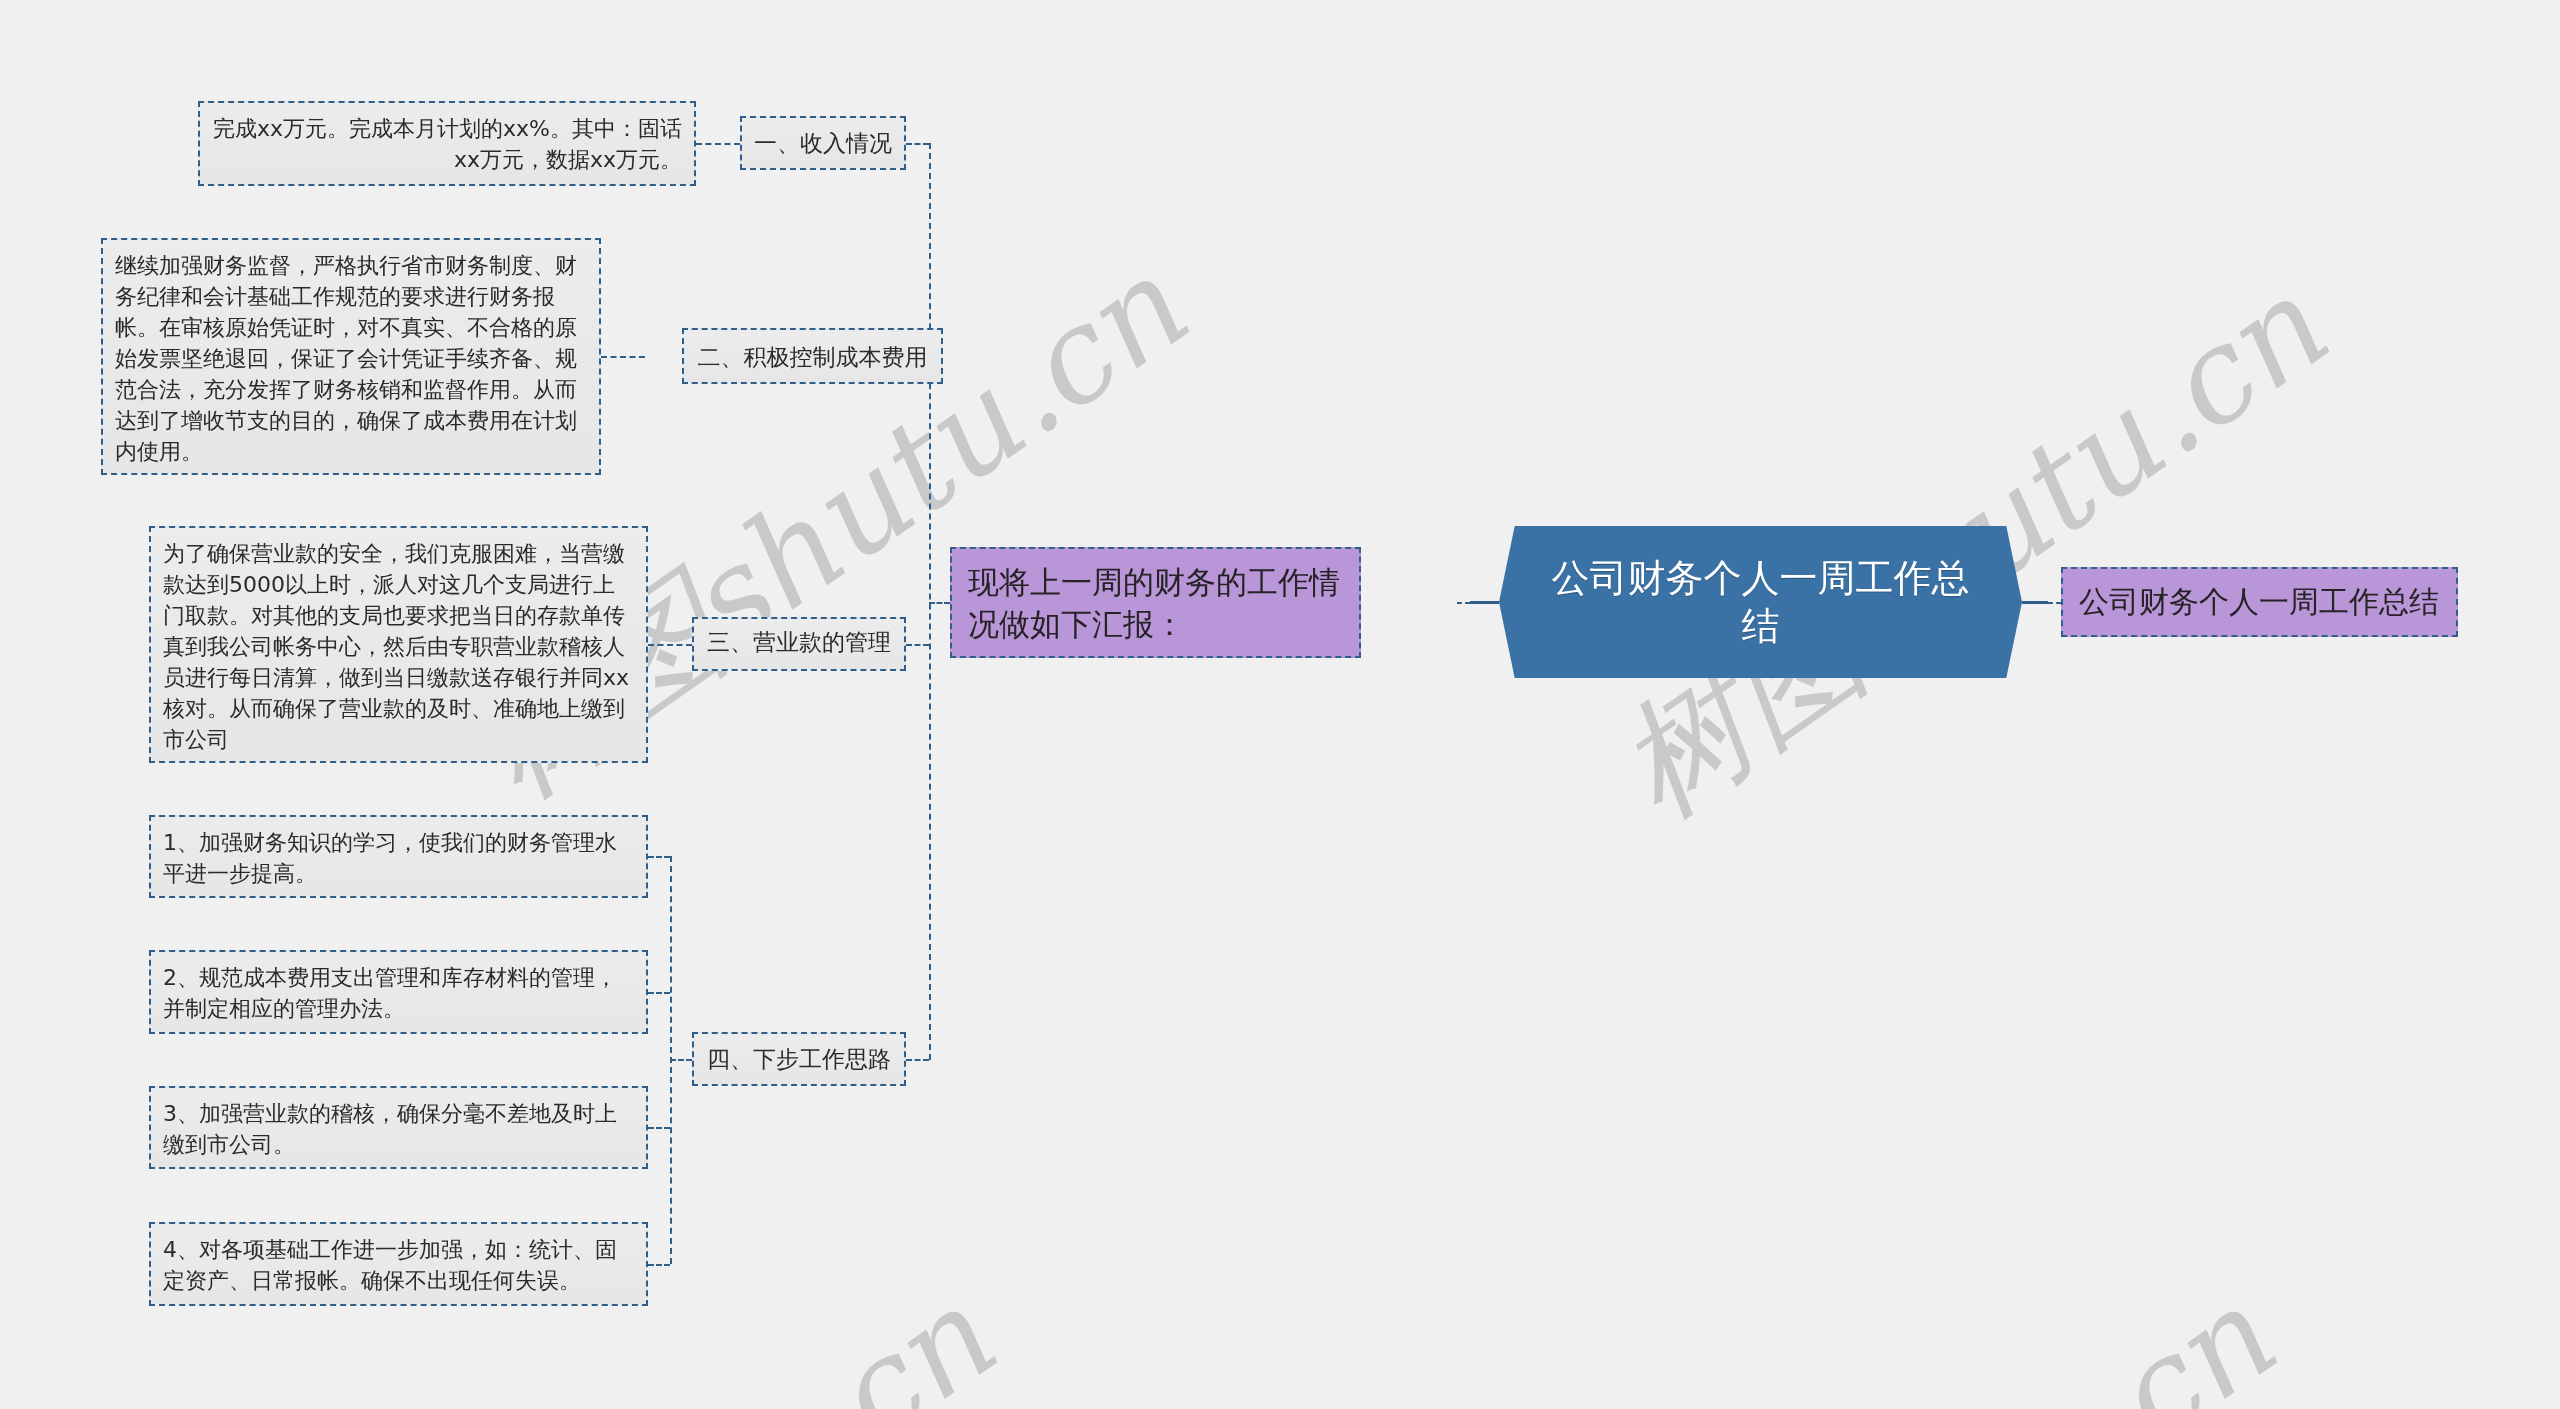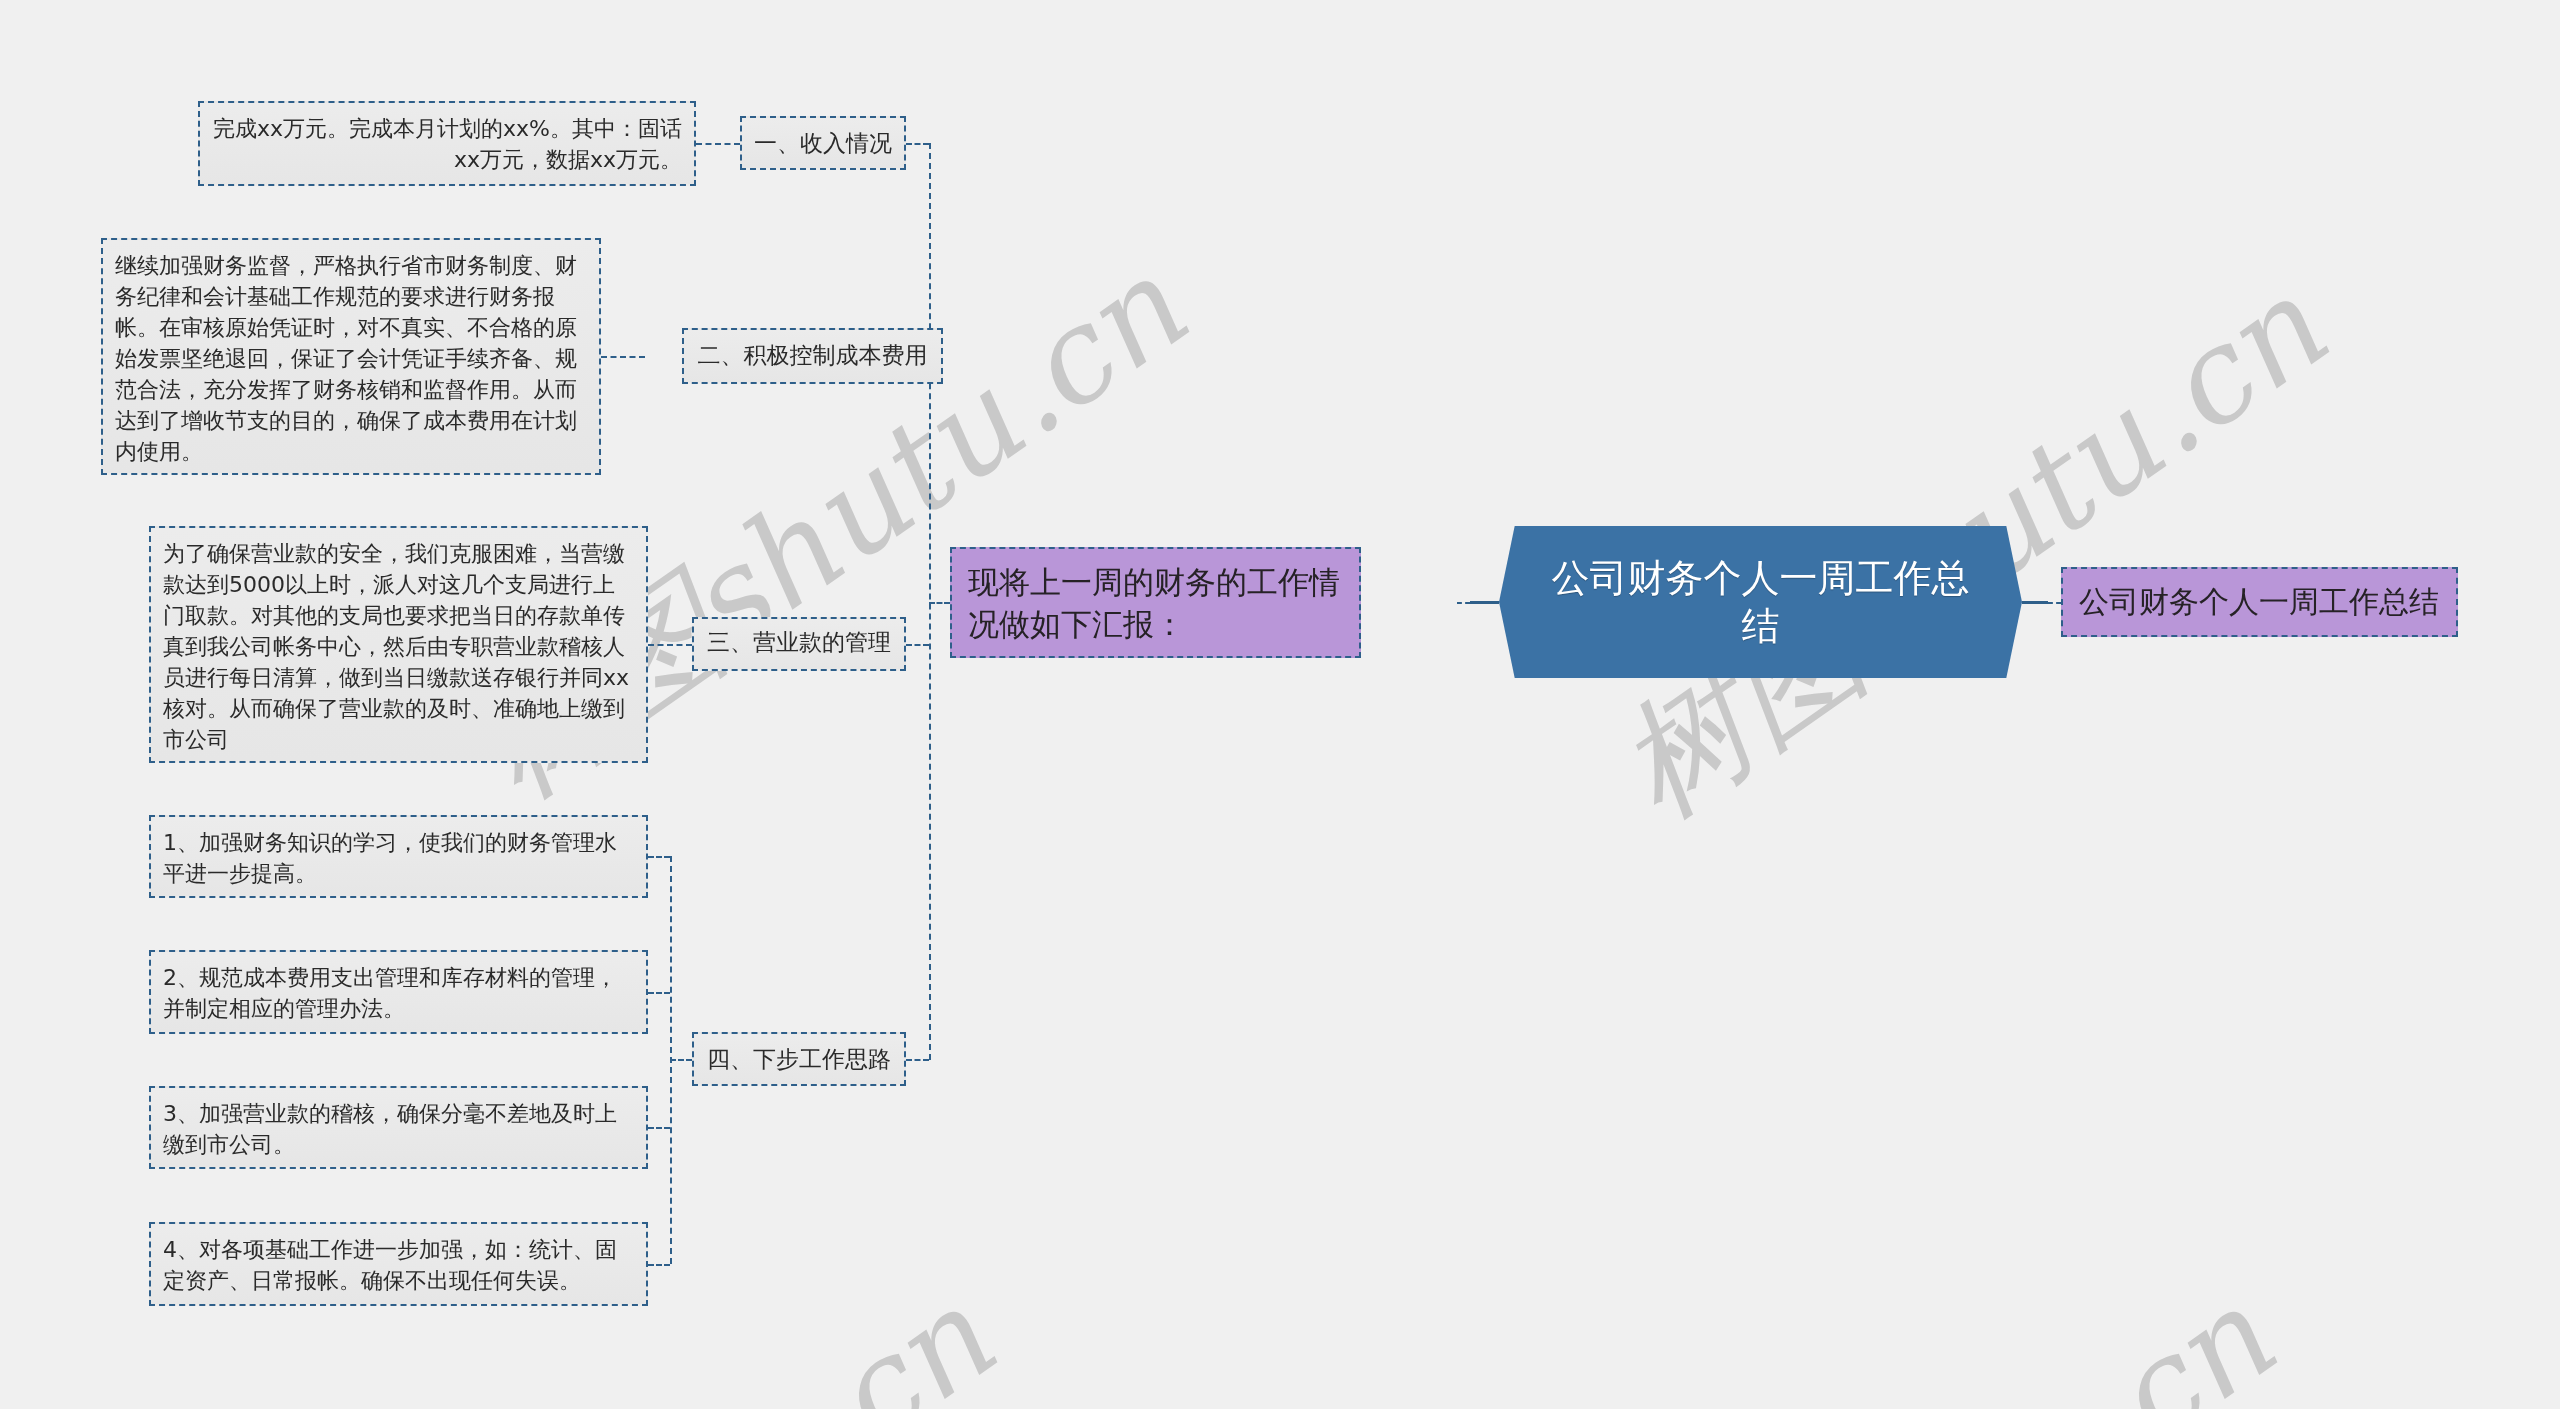--- a/index.html
+++ b/index.html
@@ -8,21 +8,21 @@
     background:#f0f0f0;
     font-family:"DejaVu Sans","Liberation Sans",sans-serif;
   }
   .node {
     position:absolute; box-sizing:border-box;
     border:2px dashed #2e5f8a;
     color:#2a2a2a;
     background:linear-gradient(180deg,#ececec 0%,#e6e6e6 100%);
   }
   .leaf { font-size:22px; line-height:31px; padding:10px 12px; }
-  .l1 { font-size:23px; line-height:28px; padding:11px 12px; white-space:nowrap; display:flex; align-items:flex-start; justify-content:center; }
+  .l1 { font-size:23px; line-height:28px; padding:11px 12px; white-space:nowrap; display:flex; align-items:flex-end; justify-content:center; }
   .purple { background:#b996d8; color:#262226; }
   .main-purple { font-size:31px; line-height:42px; padding:12px 16px; }
   .right-purple { font-size:30px; line-height:36px; padding:16px 16px; white-space:nowrap; display:flex; align-items:center; }
   .root {
     position:absolute; left:1499px; top:526px; width:523px; height:152px;
     background:#3b72a5;
     clip-path:polygon(3% 0%, 97% 0%, 100% 50%, 97% 100%, 3% 100%, 0% 50%);
     color:#ffffff; font-size:38px; line-height:48px;
     display:flex; align-items:center; justify-content:center; text-align:center;
     padding:0 50px; box-sizing:border-box;

